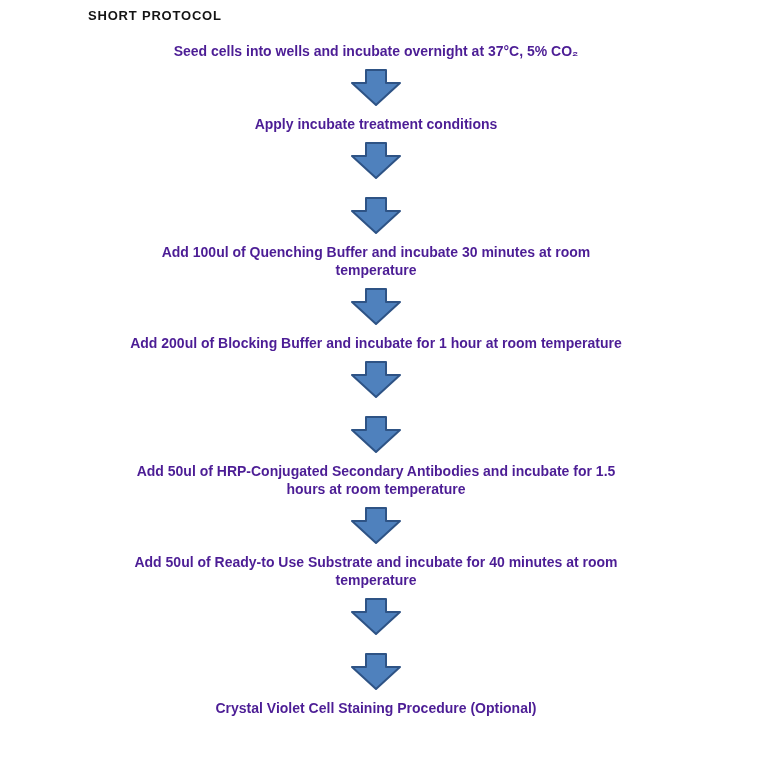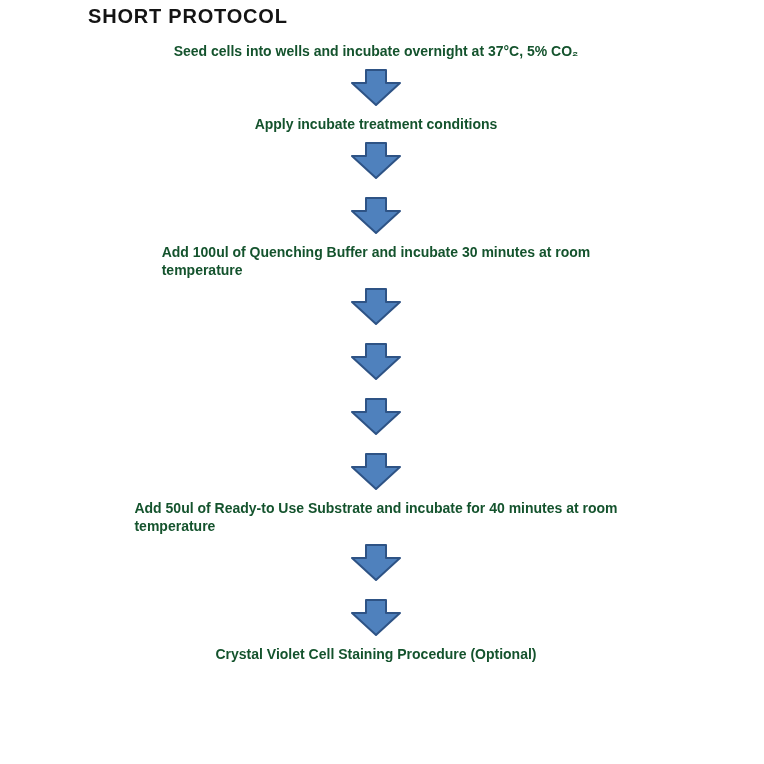--- a/index.html
+++ b/index.html
@@ -14,39 +14,39 @@
     font-family: "Liberation Sans", sans-serif;
   }
   .flow {
     width: 764px;
     height: 764px;
     position: relative;
   }
   .title {
     margin: 0;
     padding: 5px 0 0 88px;
-    font-size: 20px;
+    font-size: 13px;
     line-height: 22px;
     font-weight: bold;
     letter-spacing: 0.8px;
     color: #141414;
   }
   .steps {
     width: 664px;
     margin: 15px 0 0 44px;
     display: flex;
     flex-direction: column;
     align-items: center;
   }
   .step {
     font-size: 14px;
     font-weight: bold;
     line-height: 18px;
-    color: #14532d;
-    text-align: left;
+    color: #4c1d95;
+    text-align: center;
     white-space: pre-line;
   }
   .arrow {
     display: block;
     margin: 9px 0;
     flex: 0 0 auto;
   }
 </style>
 </head>
 <body>
@@ -73,30 +73,33 @@
       <polygon points="15,1 35,1 35,14 49,14 25,36 1,14 15,14" stroke-width="2" stroke-linejoin="round" fill="#4F81BD" stroke="#2E5385"></polygon>
     </svg>
 
     <div class="step">Add 100ul of Quenching Buffer and incubate 30 minutes at room
 temperature</div>
 
     <svg class="arrow" width="50" height="37" viewBox="0 0 50 37">
       <polygon points="15,1 35,1 35,14 49,14 25,36 1,14 15,14" stroke-width="2" stroke-linejoin="round" fill="#4F81BD" stroke="#2E5385"></polygon>
     </svg>
 
+    <div class="step">Add 200ul of Blocking Buffer and incubate for 1 hour at room temperature</div>
 
     <svg class="arrow" width="50" height="37" viewBox="0 0 50 37">
       <polygon points="15,1 35,1 35,14 49,14 25,36 1,14 15,14" stroke-width="2" stroke-linejoin="round" fill="#4F81BD" stroke="#2E5385"></polygon>
     </svg>
 
 
     <svg class="arrow" width="50" height="37" viewBox="0 0 50 37">
       <polygon points="15,1 35,1 35,14 49,14 25,36 1,14 15,14" stroke-width="2" stroke-linejoin="round" fill="#4F81BD" stroke="#2E5385"></polygon>
     </svg>
 
+    <div class="step">Add 50ul of HRP-Conjugated Secondary Antibodies and incubate for 1.5
+hours at room temperature</div>
 
     <svg class="arrow" width="50" height="37" viewBox="0 0 50 37">
       <polygon points="15,1 35,1 35,14 49,14 25,36 1,14 15,14" stroke-width="2" stroke-linejoin="round" fill="#4F81BD" stroke="#2E5385"></polygon>
     </svg>
 
     <div class="step">Add 50ul of Ready-to Use Substrate and incubate for 40 minutes at room
 temperature</div>
 
     <svg class="arrow" width="50" height="37" viewBox="0 0 50 37">
       <polygon points="15,1 35,1 35,14 49,14 25,36 1,14 15,14" stroke-width="2" stroke-linejoin="round" fill="#4F81BD" stroke="#2E5385"></polygon>

